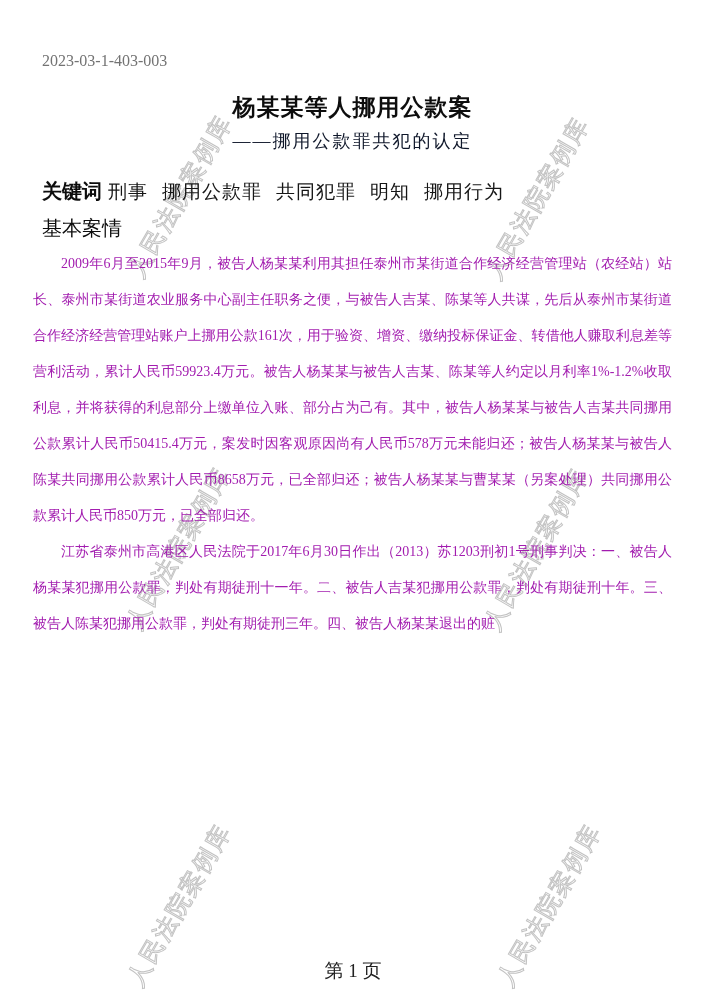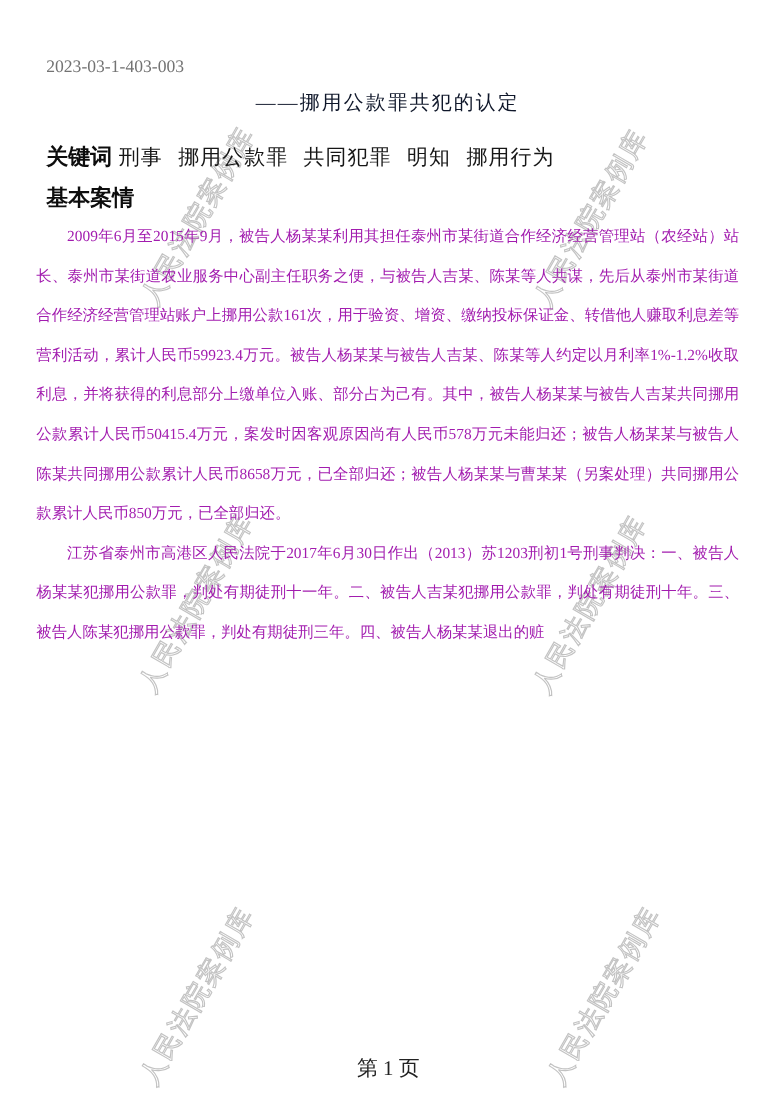--- a/index.html
+++ b/index.html
@@ -88,21 +88,21 @@
     font-size: 20px;
     color: #0d0d0d;
     margin-right: 6px;
   }
   .keyword-item {
     margin-right: 14px;
     letter-spacing: 1px;
   }
   .section-heading {
     font-family: "Liberation Sans", sans-serif;
-    font-weight: bold;
+    font-weight: normal;
     font-size: 20px;
     line-height: 36px;
     text-indent: 9px;
     color: #0d0d0d;
   }
   .body-text p {
     margin: 0;
     font-size: 14px;
     line-height: 36px;
     text-align: justify;
@@ -131,20 +131,21 @@
     <span class="wm wm3" style="-webkit-text-stroke: 1px rgb(194, 194, 194);">人民法院案例库</span>
     <span class="wm wm4" style="-webkit-text-stroke: 1px rgb(194, 194, 194);">人民法院案例库</span>
     <span class="wm wm5" style="-webkit-text-stroke: 1px rgb(194, 194, 194);">人民法院案例库</span>
     <span class="wm wm6" style="-webkit-text-stroke: 1px rgb(194, 194, 194);">人民法院案例库</span>
   </div>
 
   <div class="content">
 
     <div class="doc-number">2023-03-1-403-003</div>
 
+    <div class="case-title">杨某某等人挪用公款案</div>
 
     <div class="case-subtitle">——挪用公款罪共犯的认定</div>
 
     <div class="keywords-row">
       <span class="keywords-label">关键词</span><span class="keyword-item">刑事</span><span class="keyword-item">挪用公款罪</span><span class="keyword-item">共同犯罪</span><span class="keyword-item">明知</span><span class="keyword-item">挪用行为</span>
     </div>
 
     <div class="section-heading">基本案情</div>
 
     <div class="body-text">

